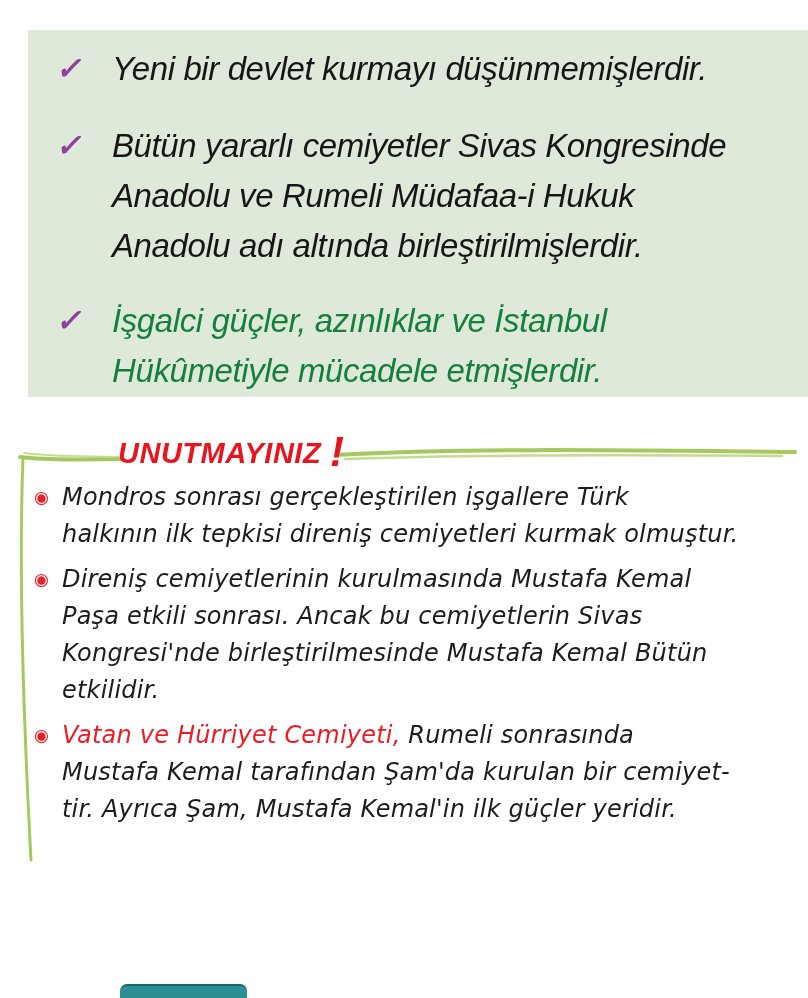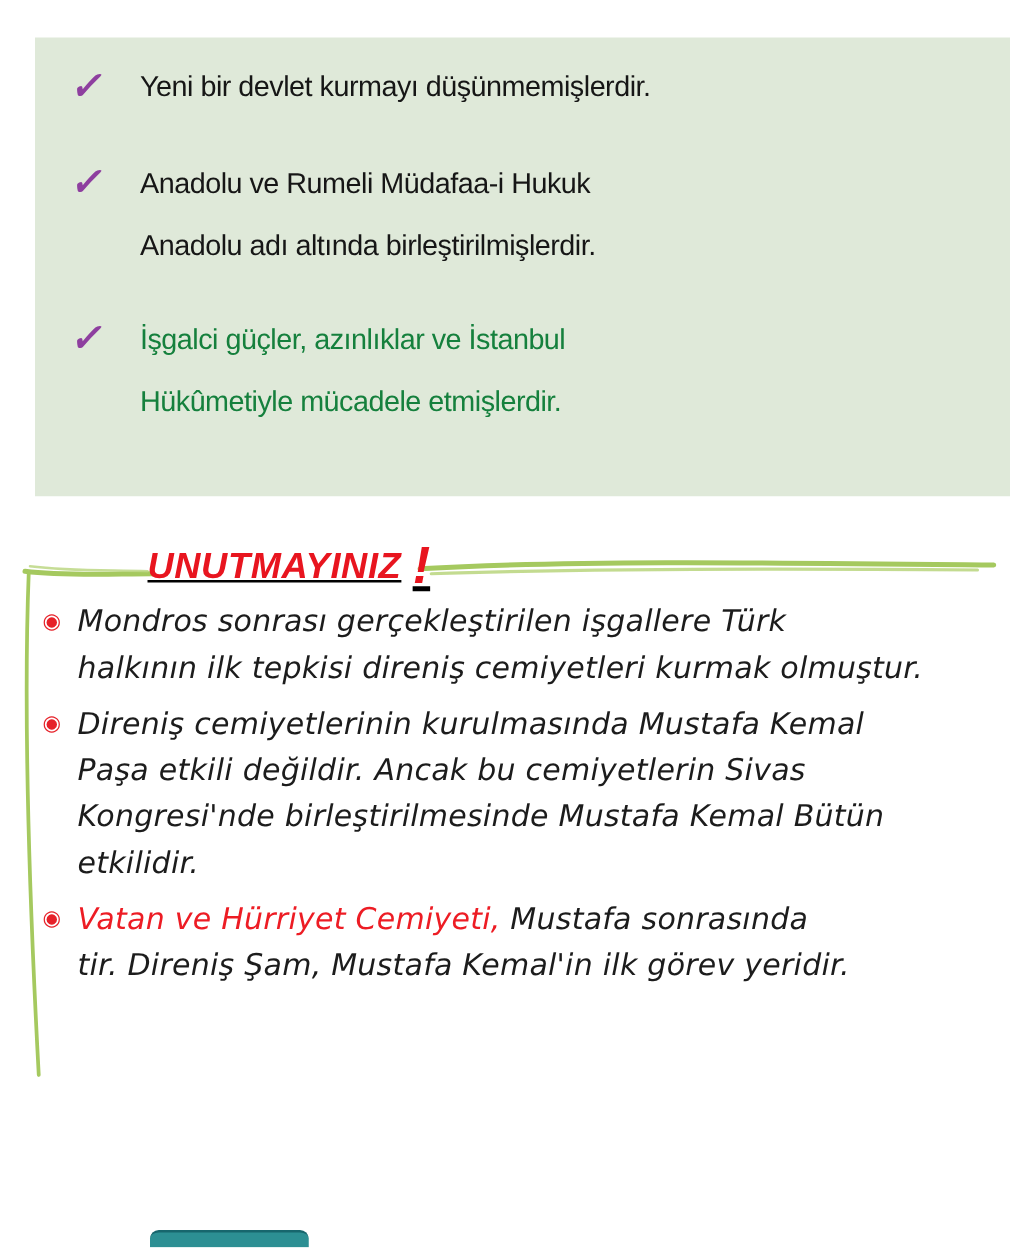--- a/index.html
+++ b/index.html
@@ -6,26 +6,26 @@
   .page{position:relative;width:808px;height:998px;background:#ffffff;overflow:hidden;
         font-family:"Liberation Sans",sans-serif;}
 
   
   .summary-box{position:absolute;left:28px;top:30px;width:780px;height:367px;
                background:#dfe9d9;box-sizing:border-box;padding:14px 6px 0 30px;}
   .s-item{display:flex;align-items:flex-start;}
   .s-item.mb1{margin-bottom:27px;} .s-item.mb2{margin-bottom:25px;}
   .chk{width:54px;flex:0 0 54px;font-size:31px;line-height:50px;font-weight:bold;
        transform:skewX(-12deg);}
-  .s-txt{font-size:23px;line-height:50px;color:#161616;letter-spacing:-0.4px;
-         white-space:nowrap;}
+  .s-txt{font-size:33px;line-height:50px;color:#161616;letter-spacing:-0.4px;
+         white-space:nowrap;font-style:italic;}
 
   
   .reminder-title{position:absolute;left:118px;top:436px;display:flex;align-items:flex-start;
-                  font-style:italic;font-weight:bold;text-decoration:underline;}
+                  font-style:italic;font-weight:bold;}
   .rt-word{font-size:29px;letter-spacing:0.5px;line-height:34px;}
   .rt-bang{font-size:42px;line-height:34px;margin-left:9px;position:relative;top:-1px;}
 
   
   .strokes{position:absolute;left:0;top:0;width:808px;height:998px;pointer-events:none;}
 
   
   .reminder-list{position:absolute;left:34px;top:479px;width:762px;}
   .r-item{display:flex;align-items:flex-start;margin-bottom:8px;}
   .r-bullet{width:28px;flex:0 0 28px;font-size:17px;line-height:37px;
@@ -46,20 +46,21 @@
   <div class="summary-box" id="summary-list" style="background: rgb(223, 233, 217);">
       <div class="s-item mb1">
         <span class="chk" style="color: rgb(142, 63, 159);">✓</span>
         <div class="s-txt" style="color: rgb(22, 22, 22);">
           <div>Yeni bir devlet kurmayı düşünmemişlerdir.</div>
         </div>
       </div>
       <div class="s-item mb2">
         <span class="chk" style="color: rgb(142, 63, 159);">✓</span>
         <div class="s-txt" style="color: rgb(22, 22, 22);">
+          <div>Bütün yararlı cemiyetler Sivas Kongresinde</div>
           <div>Anadolu ve Rumeli Müdafaa-i Hukuk</div>
           <div>Anadolu adı altında birleştirilmişlerdir.</div>
         </div>
       </div>
       <div class="s-item">
         <span class="chk" style="color: rgb(142, 63, 159);">✓</span>
         <div class="s-txt" style="color: #15803d;">
           <div>İşgalci güçler, azınlıklar ve İstanbul</div>
           <div>Hükûmetiyle mücadele etmişlerdir.</div>
         </div>
@@ -84,29 +85,30 @@
         <span class="r-bullet" style="color: rgb(230, 33, 41);">◉</span>
         <div class="r-text">
           <div class="r-line"><span>Mondros sonrası gerçekleştirilen işgallere Türk</span></div>
           <div class="r-line"><span>halkının ilk tepkisi direniş cemiyetleri kurmak olmuştur.</span></div>
         </div>
       </div>
       <div class="r-item">
         <span class="r-bullet" style="color: rgb(230, 33, 41);">◉</span>
         <div class="r-text">
           <div class="r-line"><span>Direniş cemiyetlerinin kurulmasında Mustafa Kemal</span></div>
-          <div class="r-line"><span>Paşa etkili değildir. Ancak bu cemiyetlerin Sivas</span></div>
+          <div class="r-line"><span>Paşa etkili sonrası. Ancak bu cemiyetlerin Sivas</span></div>
           <div class="r-line"><span>Kongresi'nde birleştirilmesinde Mustafa Kemal Bütün</span></div>
           <div class="r-line"><span>etkilidir.</span></div>
         </div>
       </div>
       <div class="r-item">
         <span class="r-bullet" style="color: rgb(230, 33, 41);">◉</span>
         <div class="r-text">
-          <div class="r-line"><span style="color: rgb(237, 28, 36); margin-top: 30px;">Vatan ve Hürriyet Cemiyeti,</span><span> Mustafa sonrasında</span></div>
-          <div class="r-line"><span>tir. Direniş Şam, Mustafa Kemal'in ilk görev yeridir.</span></div>
+          <div class="r-line"><span style="color: rgb(237, 28, 36); margin-top: 30px;">Vatan ve Hürriyet Cemiyeti,</span><span> Rumeli sonrasında</span></div>
+          <div class="r-line"><span>Mustafa Kemal tarafından Şam'da kurulan bir cemiyet-</span></div>
+          <div class="r-line"><span>tir. Ayrıca Şam, Mustafa Kemal'in ilk güçler yeridir.</span></div>
         </div>
       </div>
     </div>
 
   <div class="footer-tab" style="background: rgb(44, 143, 147);"></div>
 
 </div>
 
 </body></html>

